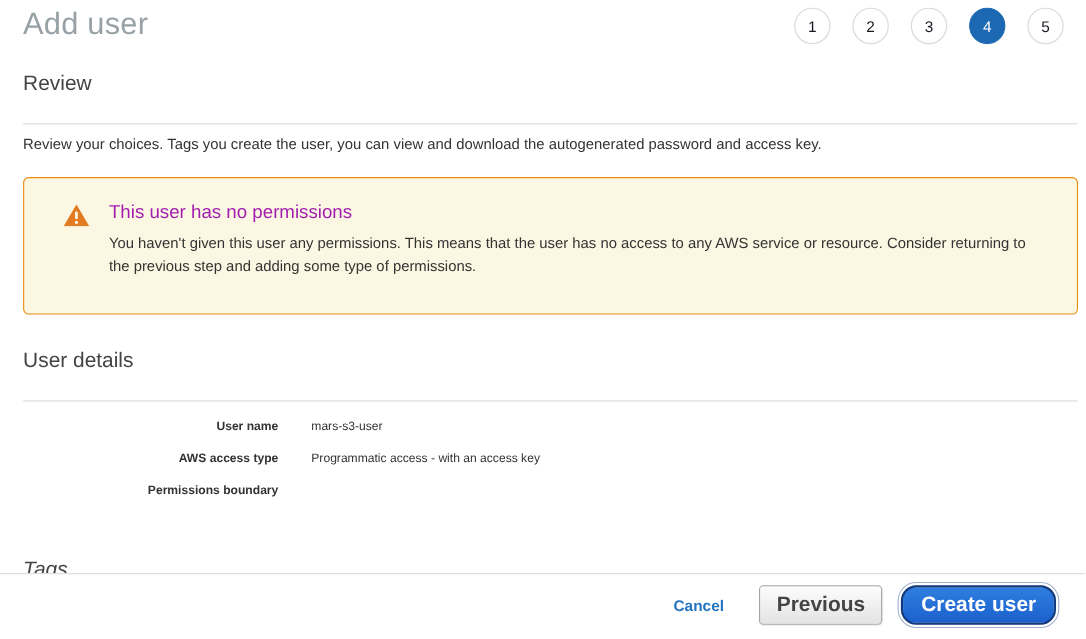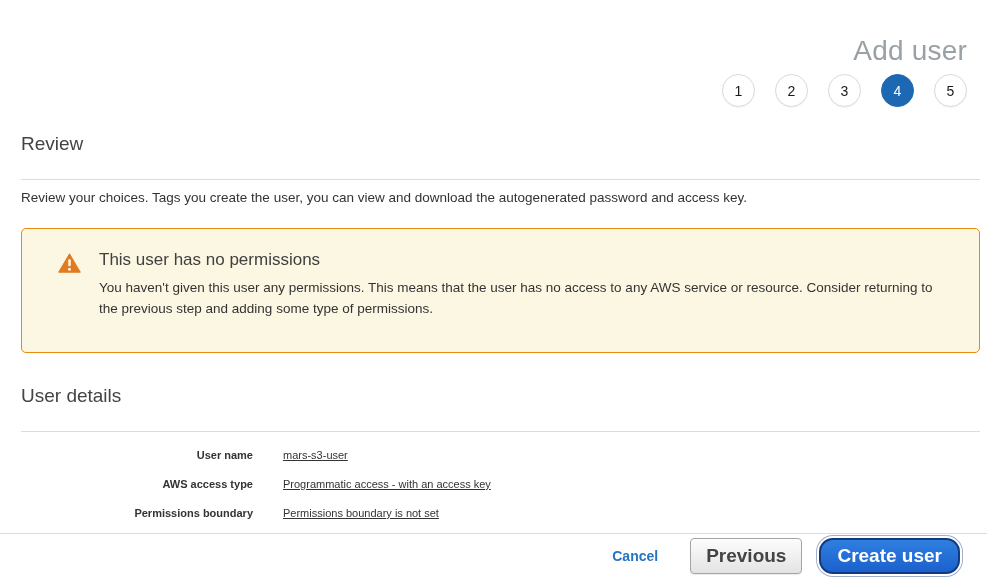--- a/index.html
+++ b/index.html
@@ -11,23 +11,22 @@
     background: #ffffff;
     font-family: "Liberation Sans", sans-serif;
     color: #333;
     overflow: hidden;
   }
 
   
   .header {
     display: flex;
     justify-content: space-between;
-    align-items: flex-end;
-    padding: 32px 20px 0 21px;
-    flex-direction: column;
+    align-items: center;
+    padding: 0 20px 0 21px;
   }
   .page-title {
     font-size: 28px;
     font-weight: 400;
     color: #98a2a6;
     margin: 3px 0 0 0;
     letter-spacing: 0.2px;
   }
   .steps {
     display: flex;
@@ -82,21 +81,21 @@
     display: flex;
     min-height: 125px;
   }
   .warning-icon-wrap {
     flex: 0 0 auto;
     padding: 3px 18px 0 24px;
   }
   .warning-title {
     font-size: 17px;
     font-weight: 400;
-    color: #404040;
+    color: #a21caf;
     margin: 0 0 7px 0;
   }
   .warning-body {
     font-size: 13.5px;
     line-height: 21px;
     color: #333;
     max-width: 856px;
     margin: 0;
   }
 
@@ -112,37 +111,36 @@
   .detail-label {
     width: 232px;
     text-align: right;
     font-weight: bold;
     color: #333;
     flex: 0 0 auto;
   }
   .detail-value {
     margin-left: 30px;
     color: #333;
-    text-decoration: underline;
   }
 
   
   .tags-heading { margin-top: 56px; font-style: italic; }
   .tags-empty {
     font-size: 13.5px;
     font-style: italic;
     color: #333;
     margin: 14px 0 0 0;
   }
 
   
   .footer {
     position: absolute;
     left: 0; right: 0; bottom: 0;
-    height: 48px;
+    height: 60px;
     border-top: 1px solid #dadddd;
     background: #fff;
     display: flex;
     justify-content: flex-end;
     align-items: center;
     padding: 0 24px 4px 0;
   }
   .cancel-link {
     color: #2574c2;
     font-size: 14px;
@@ -213,21 +211,20 @@
     <div class="detail-row">
       <div class="detail-label">User name</div>
       <div class="detail-value">mars-s3-user</div>
     </div>
     <div class="detail-row">
       <div class="detail-label">AWS access type</div>
       <div class="detail-value">Programmatic access - with an access key</div>
     </div>
     <div class="detail-row">
       <div class="detail-label">Permissions boundary</div>
-      <div class="detail-value">Permissions boundary is not set</div>
     </div>
   </div>
 
   <h2 class="section-heading tags-heading">Tags</h2>
   <p class="tags-empty">No tags were added.</p>
 </div>
 
 <div class="footer">
   <a class="cancel-link">Cancel</a>
   <button class="btn btn-previous">Previous</button>

